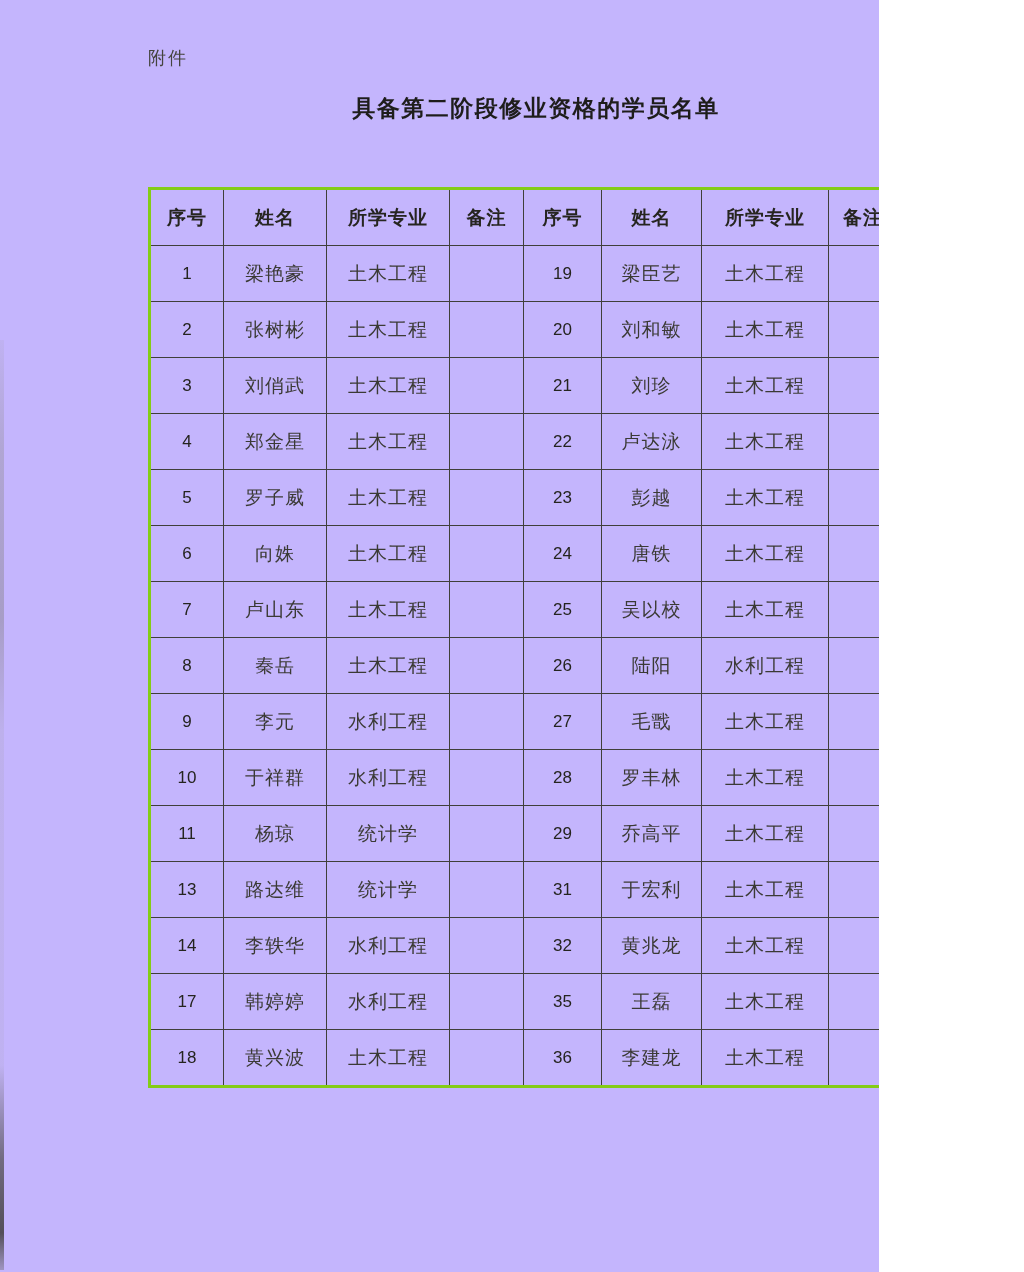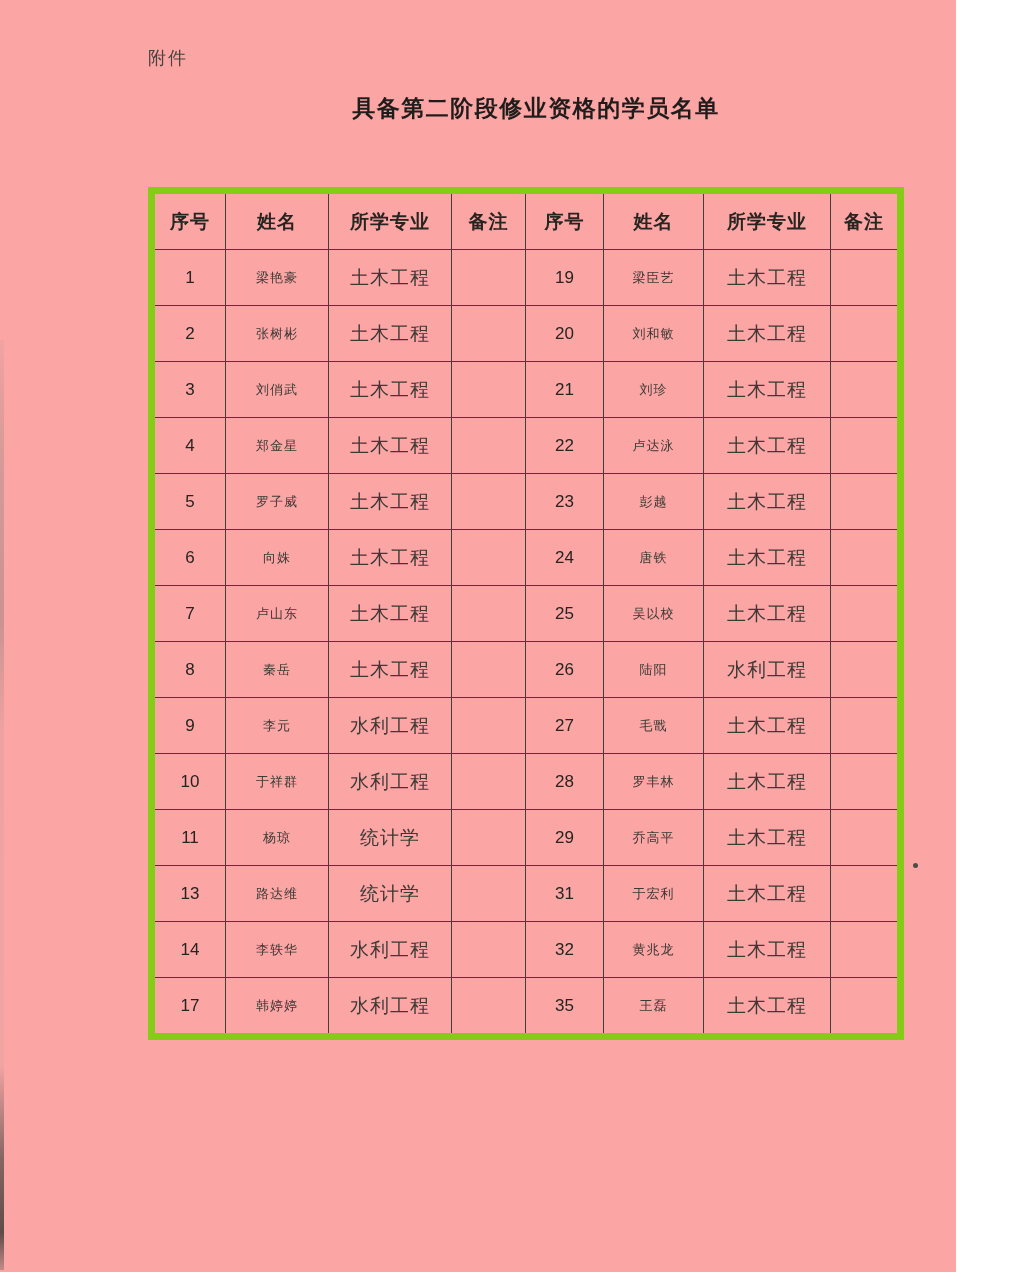--- a/index.html
+++ b/index.html
@@ -1,42 +1,42 @@
 <!DOCTYPE html>
 <html><head>
 <meta charset="utf-8">
 <style>
   html,body{margin:0;padding:0;background:#ffffff;}
   .page{
-    position:relative;width:956px;height:1272px;overflow:hidden;
-    background:#fca5a5;
+    position:relative;width:879px;height:1272px;overflow:hidden;
+    background:#c4b5fd;
     font-family:"DejaVu Serif", serif;
   }
   .attachment{
     position:absolute;left:148px;top:46px;
     font-size:18px;color:#45443f;letter-spacing:2px;
   }
   .title{
     position:absolute;left:0;top:93px;width:1014px;margin:0;
     text-align:center;font-size:23px;font-weight:700;color:#1e1d1b;
     letter-spacing:1.5px;
     padding-left:29px;
   }
   table.roster{
     position:absolute;left:148px;top:187px;width:749px;
     border-collapse:collapse;table-layout:fixed;
-    border:7px solid #84cc16;
+    border:3px solid #84cc16;
   }
   .roster th,.roster td{
     border:1px solid #403f3a;height:55px;padding:0;
     text-align:center;vertical-align:middle;overflow:hidden;
     white-space:nowrap;
   }
   .roster th{font-size:19px;font-weight:700;color:#262520;letter-spacing:1px;}
-  .roster td.name{font-size:13px;color:#3b3a35;letter-spacing:1px;text-align:center;}
+  .roster td.name{font-size:19px;color:#3b3a35;letter-spacing:1px;text-align:center;}
   .roster td.major{font-size:19px;color:#3b3a35;letter-spacing:1px;margin-top:28px;}
   .roster td.num{font-family:"Liberation Sans",sans-serif;font-size:17px;color:#25241f;}
   .roster td.remark{font-size:16px;color:#3b3a35;}
   
   .scan-band{
     position:absolute;left:0;top:340px;width:4px;height:930px;
     background:linear-gradient(180deg,
       rgba(150,148,140,0.10) 0%,
       rgba(135,133,124,0.32) 12%,
       rgba(120,118,110,0.38) 30%,
@@ -217,19 +217,29 @@
         <tr>
           <td class="num">17</td>
           <td class="name">韩婷婷</td>
           <td class="major">水利工程</td>
           <td class="remark"></td>
           <td class="num">35</td>
           <td class="name">王磊</td>
           <td class="major">土木工程</td>
           <td class="remark"></td>
         </tr>
+        <tr>
+          <td class="num">18</td>
+          <td class="name">黄兴波</td>
+          <td class="major">土木工程</td>
+          <td class="remark"></td>
+          <td class="num">36</td>
+          <td class="name">李建龙</td>
+          <td class="major">土木工程</td>
+          <td class="remark"></td>
+        </tr>
       </tbody>
   </table>
 
   <div class="scan-band"></div>
   <div class="scan-dot"></div>
 
 </div>
 
 </body></html>

